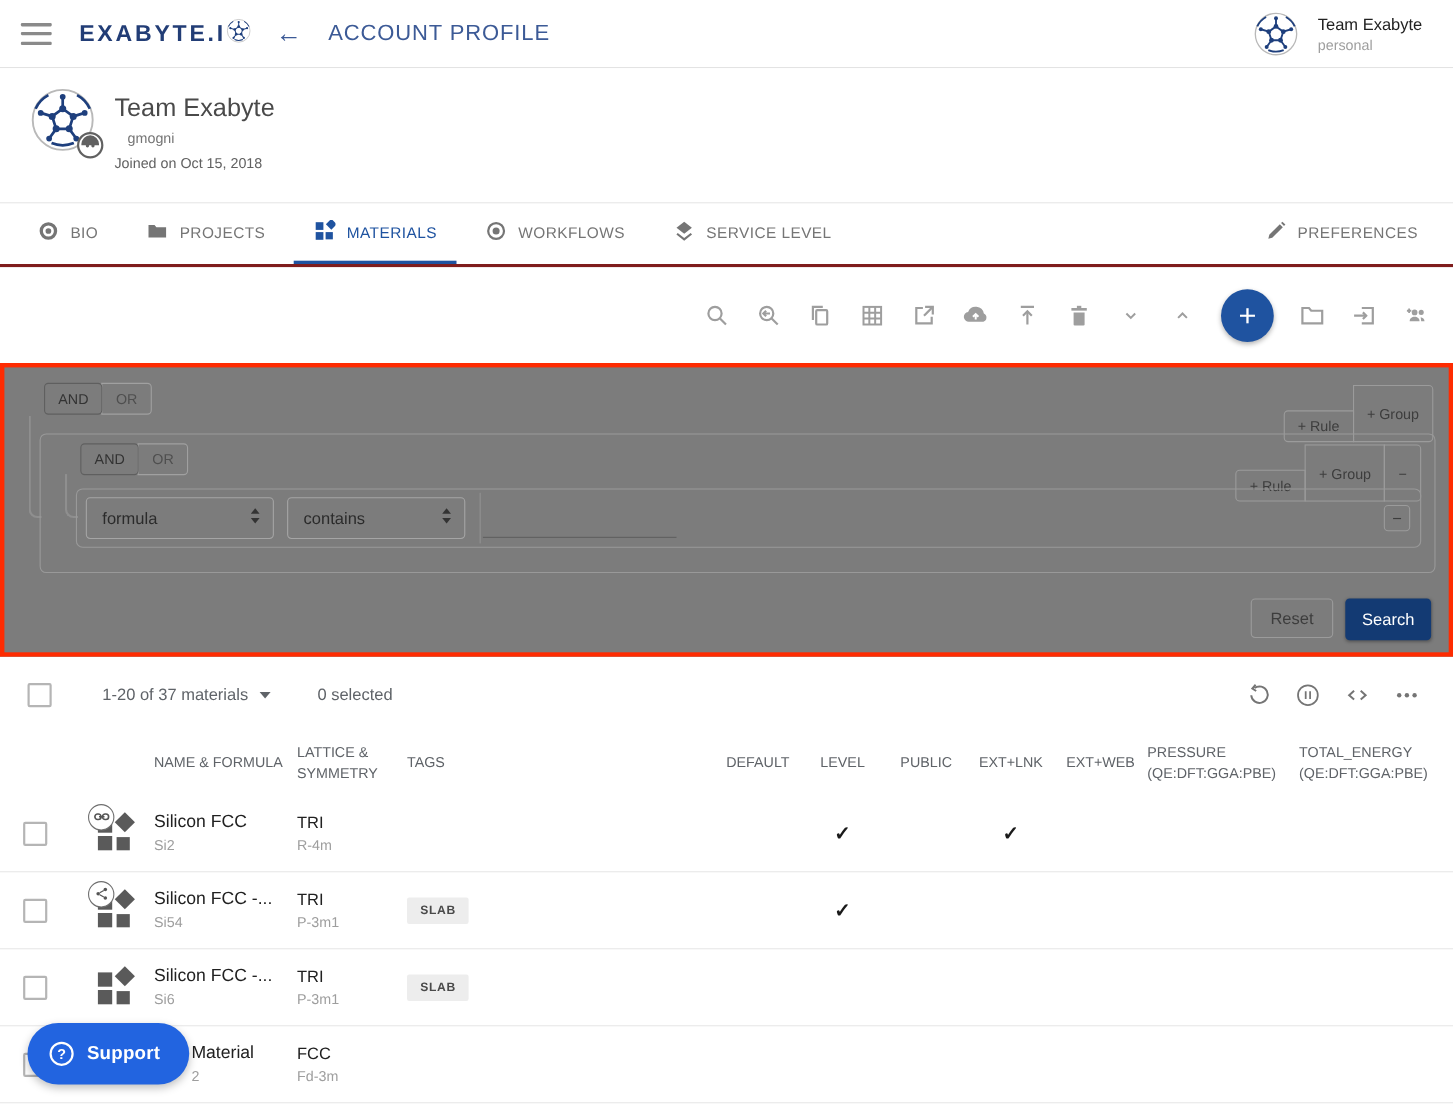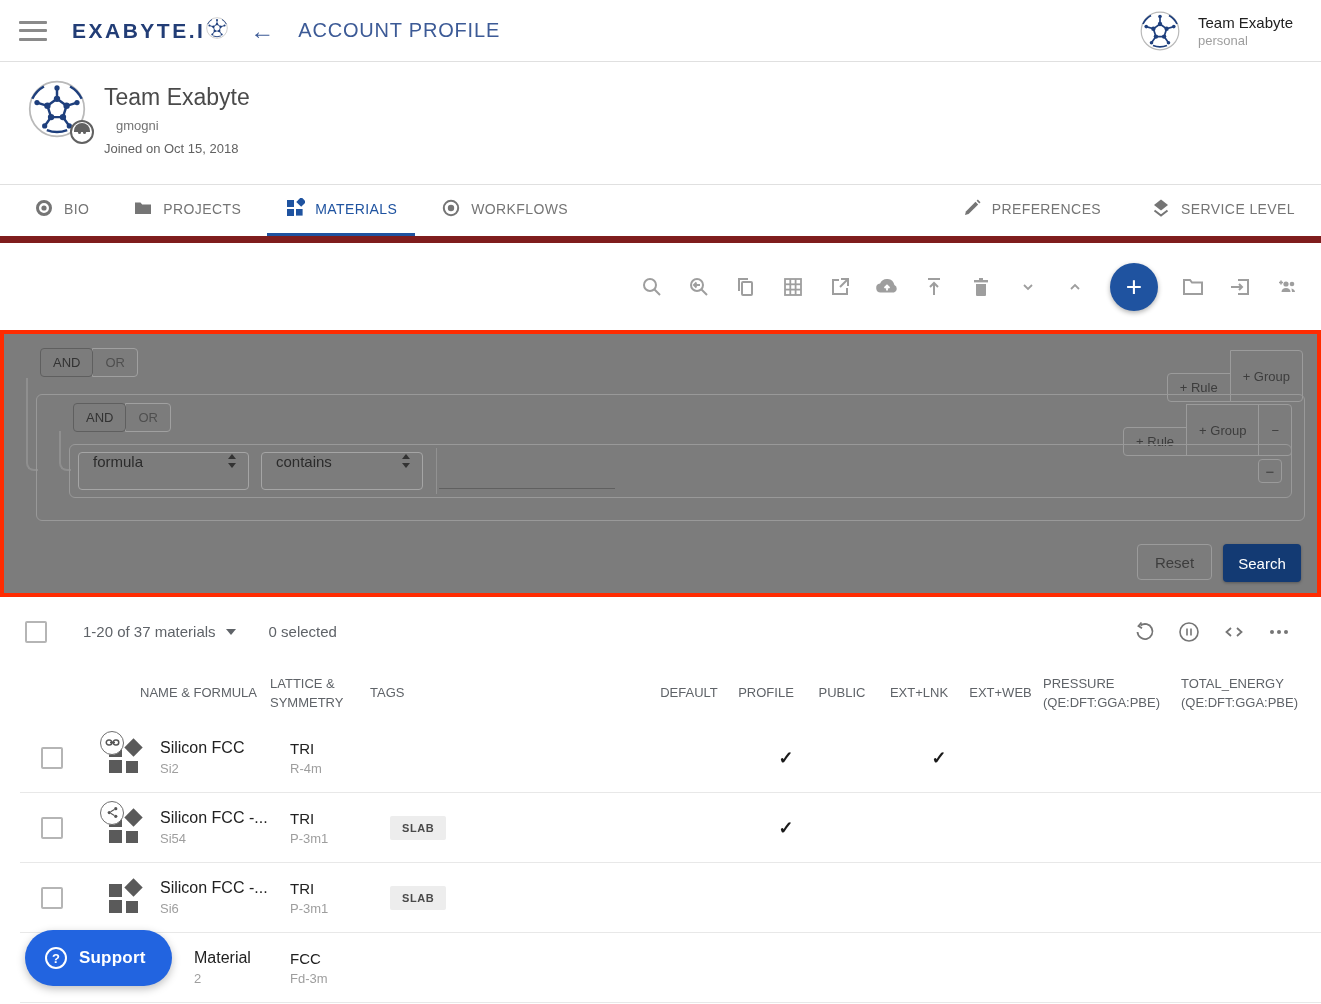--- a/index.html
+++ b/index.html
@@ -31,21 +31,21 @@
     background:#fff; border:2px solid #616161; overflow:hidden; }
   .avatar-badge .hair { position:absolute; left:2px; top:1px; width:16px; height:9px;
     border-radius:8px 8px 0 0; background:#616161; }
   .avatar-badge .eye { position:absolute; top:9px; width:3px; height:3px; border-radius:50%; background:#616161; }
   .profile .p-name { position:absolute; left:104px; top:22px; font-size:23px; color:#4a4a4a; }
   .profile .p-user { position:absolute; left:116px; top:56px; font-size:13px; color:#757575;text-align:center; }
   .profile .p-joined { position:absolute; left:104px; top:79px; font-size:13px; color:#616161; }
 
   
   .tabs { position:absolute; left:0; top:185px; width:1321px; height:58px; background:#fff;
-    border-bottom:7px solid #7f1d1d; display:flex; align-items:stretch; padding-left:16px; }
+    border-bottom:3px solid #7f1d1d; display:flex; align-items:stretch; padding-left:16px; }
   .tab { display:flex; align-items:center; gap:10px; padding:0 18px; font-size:14px; font-weight:500;
     letter-spacing:0.4px; color:#757575; cursor:pointer; border-bottom:3px solid transparent; margin-right:8px; }
   .tab.active { color:#1f53a0; border-bottom-color:#1f53a0; }
   .tab svg { flex:0 0 auto; }
   .tab-pref { margin-left:auto; margin-right:14px; }
 
   
   .toolbar { position:absolute; left:0; top:243px; width:1321px; height:87px; background:#fff;
     display:flex; align-items:center; justify-content:flex-end; gap:23px; padding-right:22px; }
   .tool-btn { width:24px; height:24px; display:flex; align-items:center; justify-content:center; cursor:pointer; }
@@ -68,21 +68,21 @@
   .actions .abtn:first-child { border-radius:4px 0 0 4px; margin-left:0;margin-top:23px; }
   .actions .abtn:last-child { border-radius:0 4px 4px 0; }
   .qb-and-outer { position:absolute; left:16px; top:14px; }
   .qb-actions-outer { position:absolute; right:14px; top:16px; }
   .qb-group { position:absolute; left:32px; right:12px; top:60px; height:127px;
     border:1px solid #999; border-radius:6px; }
   .qb-and-inner { position:absolute; left:16px; top:8px; }
   .qb-actions-inner { position:absolute; right:12px; top:9px; }
   .qb-rule { position:absolute; left:32px; right:12px; top:49px; height:54px; border:1px solid #999;
     border-radius:6px; display:flex; align-items:center; padding-left:8px; }
-  .qb-select { height:38px; border:1px solid #a5a5a5; border-radius:4px; display:flex; align-items:flex-start;
+  .qb-select { height:38px; border:1px solid #a5a5a5; border-radius:4px; display:flex; align-items:center;
     justify-content:space-between; padding:0 10px 0 14px; font-size:15px; color:#2b2b2b; cursor:pointer;
     background:transparent; }
   .sel-field { width:171px; }
   .sel-op { width:162px; margin-left:12px; }
   .qb-vdiv { width:1px; height:46px; background:#929292; margin-left:13px; }
   .qb-input { width:176px; height:30px; margin-left:2px; background:transparent; border:none;
     border-bottom:1px solid #606060; font-size:15px; color:#222; outline:none; align-self:flex-end;
     margin-bottom:8px; }
   .rule-remove { margin-left:auto; margin-right:9px; width:24px; height:24px; border:1px solid #9b9b9b;
     border-radius:4px; background:transparent; color:#3d3d3d; font-size:15px; line-height:1; cursor:pointer; }
@@ -91,37 +91,37 @@
   .conn-outer { left:22px; top:44px; width:12px; height:93px; }
   .conn-inner { left:22px; top:36px; width:12px; height:40px; }
   .qb-footer { position:absolute; right:16px; bottom:11px; display:flex; gap:11px; }
   .btn-reset { width:75px; height:36px; border:1px solid #9b9b9b; border-radius:4px; background:transparent;
     color:#3d3d3d; font-size:15px; cursor:pointer; font-family:inherit; }
   .btn-search { width:78px; height:38px; border:none; border-radius:4px; background:#133a73; color:#fff;
     font-size:15px; cursor:pointer; font-family:inherit; box-shadow:0 1px 3px rgba(0,0,0,0.3); }
 
   
   .list-controls { position:absolute; left:0; top:600px; width:1321px; height:63px; background:#fff;
-    display:flex; align-items:center; }
+    display:flex; align-items:center;gap:10px; }
   .cbox { width:22px; height:22px; border:2px solid #b5b5b5; border-radius:2px; background:#fff; cursor:pointer; }
   .lc-check { margin-left:25px; }
   .lc-range { margin-left:36px; font-size:15px; color:#5f6368; display:flex; align-items:center; gap:10px; cursor:pointer; }
   .caret-down { width:0; height:0; border-left:5px solid transparent; border-right:5px solid transparent;
     border-top:6px solid #5f6368; }
   .lc-selected { margin-left:33px; font-size:15px; color:#5f6368; }
   .lc-icons { margin-left:auto; margin-right:30px; display:flex; align-items:center; gap:21px; }
   .lc-icons .tool-btn { color:#757575; }
 
   
   .thead, .trow { display:grid; width:1360px;
     grid-template-columns:64px 76px 130px 100px 280px 78px 76px 76px 78px 85px 138px 160px; }
   .thead { position:absolute; left:0; top:663px; height:60px; align-items:center; }
   .hcell { font-size:13px; color:#5f6368; line-height:1.5; }
   .hcell.center { text-align:center; }
-  .rows { position:absolute; left:0; top:723px; width:1321px;padding-left:20px; }
+  .rows { position:absolute; left:0; top:723px; width:1321px; }
   .trow { height:70px; align-items:center; border-bottom:1px solid #e8e8e8; }
   .rcell-check { display:flex; justify-content:center; }
   .mat-icon { position:relative; width:34px; height:34px; margin-left:24px; }
   .mat-icon .shape { position:absolute; background:#5a5a5a; }
   .s-tl { left:1px; top:3px; width:13px; height:13px; }
   .s-d  { left:19px; top:0px; width:13px; height:13px; transform:rotate(45deg); }
   .s-bl { left:1px; top:19px; width:13px; height:13px; }
   .s-br { left:18px; top:20px; width:12px; height:12px; }
   .mat-badge { position:absolute; left:-8px; top:-10px; width:24px; height:24px; border-radius:50%;
     background:#fff; border:1.5px solid #6f6f6f; display:flex; align-items:center; justify-content:center; }
@@ -261,33 +261,33 @@
         </svg></span>
                   <span>MATERIALS</span>
     </div>
     <div class="tab">
       <span><svg width="20" height="20" viewBox="0 0 20 20" fill="none" stroke="#757575" stroke-width="2">
           <circle cx="10" cy="10" r="7.2"></circle>
           <circle cx="10" cy="10" r="3.2" fill="#757575" stroke="none"></circle>
         </svg></span>
                   <span>WORKFLOWS</span>
     </div>
+    <div class="tab">
+      <span><svg width="20" height="20" viewBox="0 0 20 20">
+          <path d="M10 1.5 l7 5.5 -7 5.5 -7 -5.5 z" fill="#757575"></path>
+          <path d="M3.5 12.5 L10 17.5 L16.5 12.5" fill="none" stroke="#757575" stroke-width="2"></path>
+        </svg></span>
+                  <span>SERVICE LEVEL</span>
+    </div>
     <div class="tab tab-pref">
       <span><svg width="20" height="20" viewBox="0 0 20 20" fill="#757575">
           <path d="M3 17 l0.9 -3.6 L13.5 3.8 l2.7 2.7 -9.6 9.6 z"></path>
           <path d="M14.6 2.7 l1.2 -1.2 2.7 2.7 -1.2 1.2 z"></path>
         </svg></span>
                   <span>PREFERENCES</span>
-    </div>
-    <div class="tab">
-      <span><svg width="20" height="20" viewBox="0 0 20 20">
-          <path d="M10 1.5 l7 5.5 -7 5.5 -7 -5.5 z" fill="#757575"></path>
-          <path d="M3.5 12.5 L10 17.5 L16.5 12.5" fill="none" stroke="#757575" stroke-width="2"></path>
-        </svg></span>
-                  <span>SERVICE LEVEL</span>
     </div>
   </div>
 
 <div class="toolbar" id="toolbar">
     <div class="tool-btn">
       <svg width="24" height="24" viewBox="0 0 24 24" fill="none" stroke="#9e9e9e" stroke-width="2">
         <circle cx="10" cy="10" r="6"></circle>
         <line x1="14.5" y1="14.5" x2="20" y2="20"></line>
       </svg>
     </div>
@@ -466,21 +466,21 @@
     </div>
 </div>
 
 <div class="thead" id="thead">
     <div></div>
     <div></div>
     <div class="hcell">NAME &amp; FORMULA</div>
     <div class="hcell">LATTICE &amp;<br>SYMMETRY</div>
     <div class="hcell">TAGS</div>
     <div class="hcell center">DEFAULT</div>
-    <div class="hcell center">PROFILE</div>
+    <div class="hcell center">LEVEL</div>
     <div class="hcell center">PUBLIC</div>
     <div class="hcell center">EXT+LNK</div>
     <div class="hcell center">EXT+WEB</div>
     <div class="hcell">PRESSURE<br>(QE:DFT:GGA:PBE)</div>
     <div class="hcell">TOTAL_ENERGY<br>(QE:DFT:GGA:PBE)</div>
   </div>
 <div class="rows" id="rows">
     <div class="trow row-0">
     <div class="rcell-check">
         <div class="cbox"></div>

